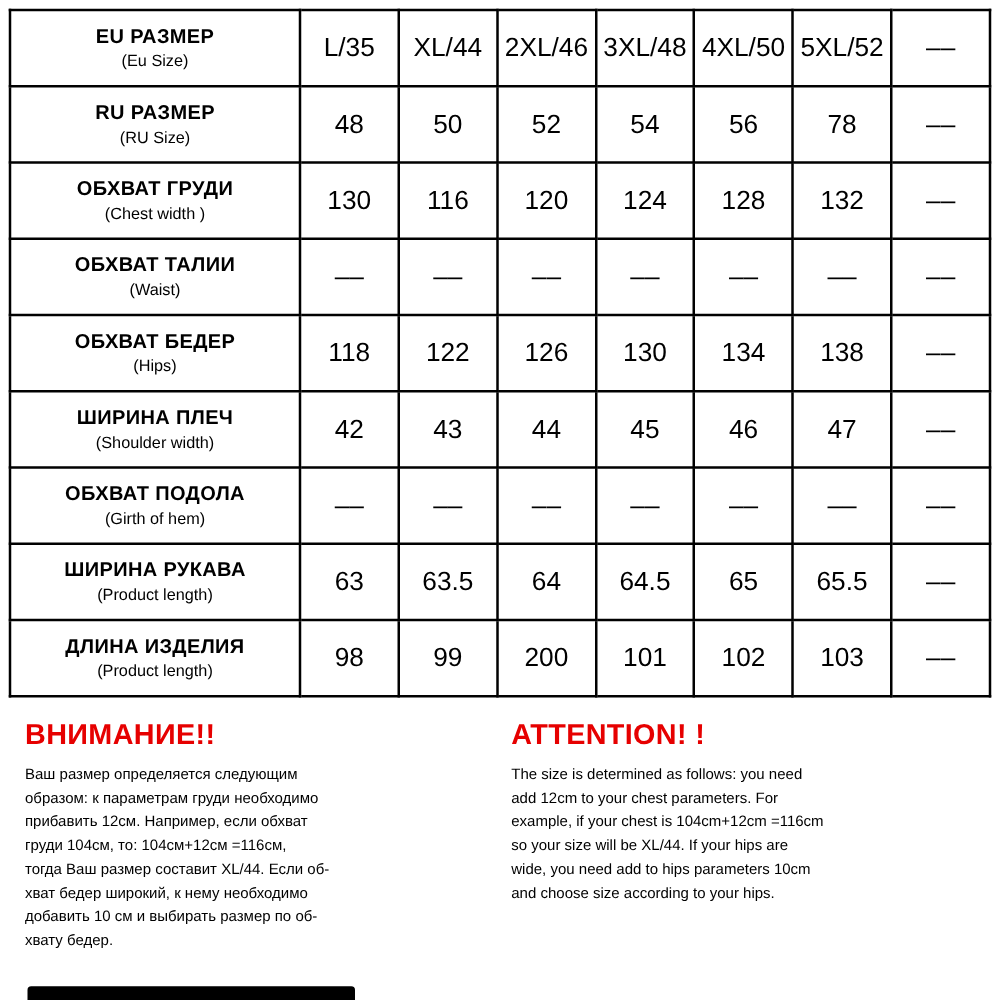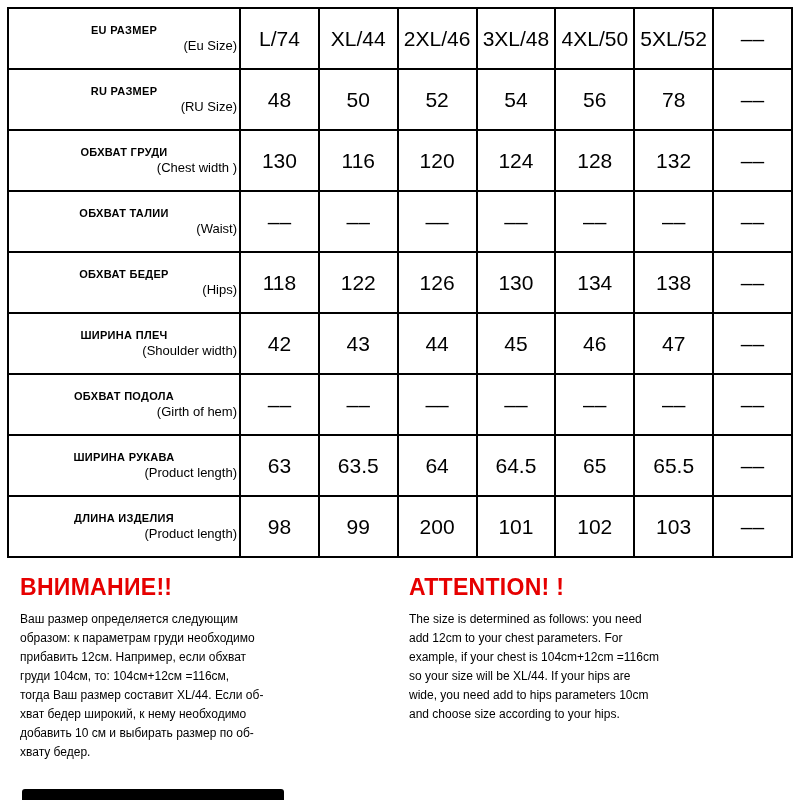--- a/index.html
+++ b/index.html
@@ -22,22 +22,22 @@
     border: 2px solid #000;
     text-align: center;
     vertical-align: middle;
     height: 61px;
     padding: 2px;
   }
   .size-table td {
     font-size: 21px;
     font-weight: 400;
   }
-  .lbl-ru { font-size: 11px; font-weight: 700; letter-spacing: 0.3px; }
-  .lbl-en { font-size: 13px; font-weight: 400; margin-top: 2px; text-align: right; }
+  .lbl-ru { font-size: 16px; font-weight: 700; letter-spacing: 0.3px; }
+  .lbl-en { font-size: 13px; font-weight: 400; margin-top: 2px; }
   .notes {
     display: flex;
     padding: 16px 24px 0 20px;
     gap: 22px;
   }
   .note { width: 376px; }
   .note-heading {
     color: var(--accent, #e60000);
     font-size: 23px;
     font-weight: 700;
@@ -68,21 +68,21 @@
     <colgroup>
       <col style="width:232px">
       <col span="7">
     </colgroup>
     <tbody>
         <tr>
           <th>
             <div class="lbl-ru">EU РАЗМЕР</div>
             <div class="lbl-en">(Eu Size)</div>
           </th>
-          <td>L/74</td>
+          <td>L/35</td>
           <td>XL/44</td>
           <td>2XL/46</td>
           <td>3XL/48</td>
           <td>4XL/50</td>
           <td>5XL/52</td>
           <td>––</td>
         </tr>
         <tr>
           <th>
             <div class="lbl-ru">RU РАЗМЕР</div>

